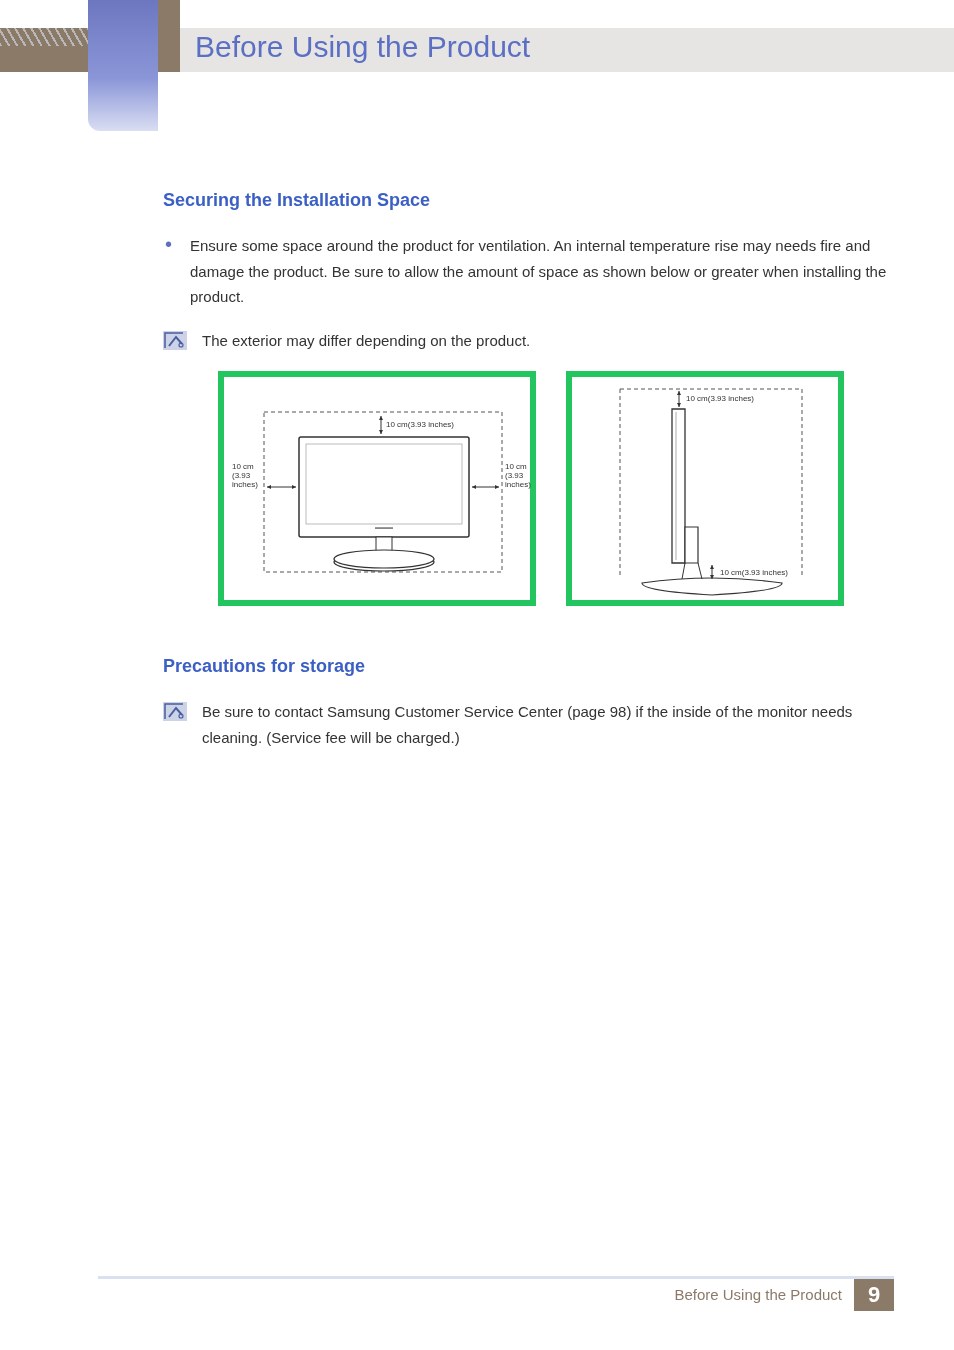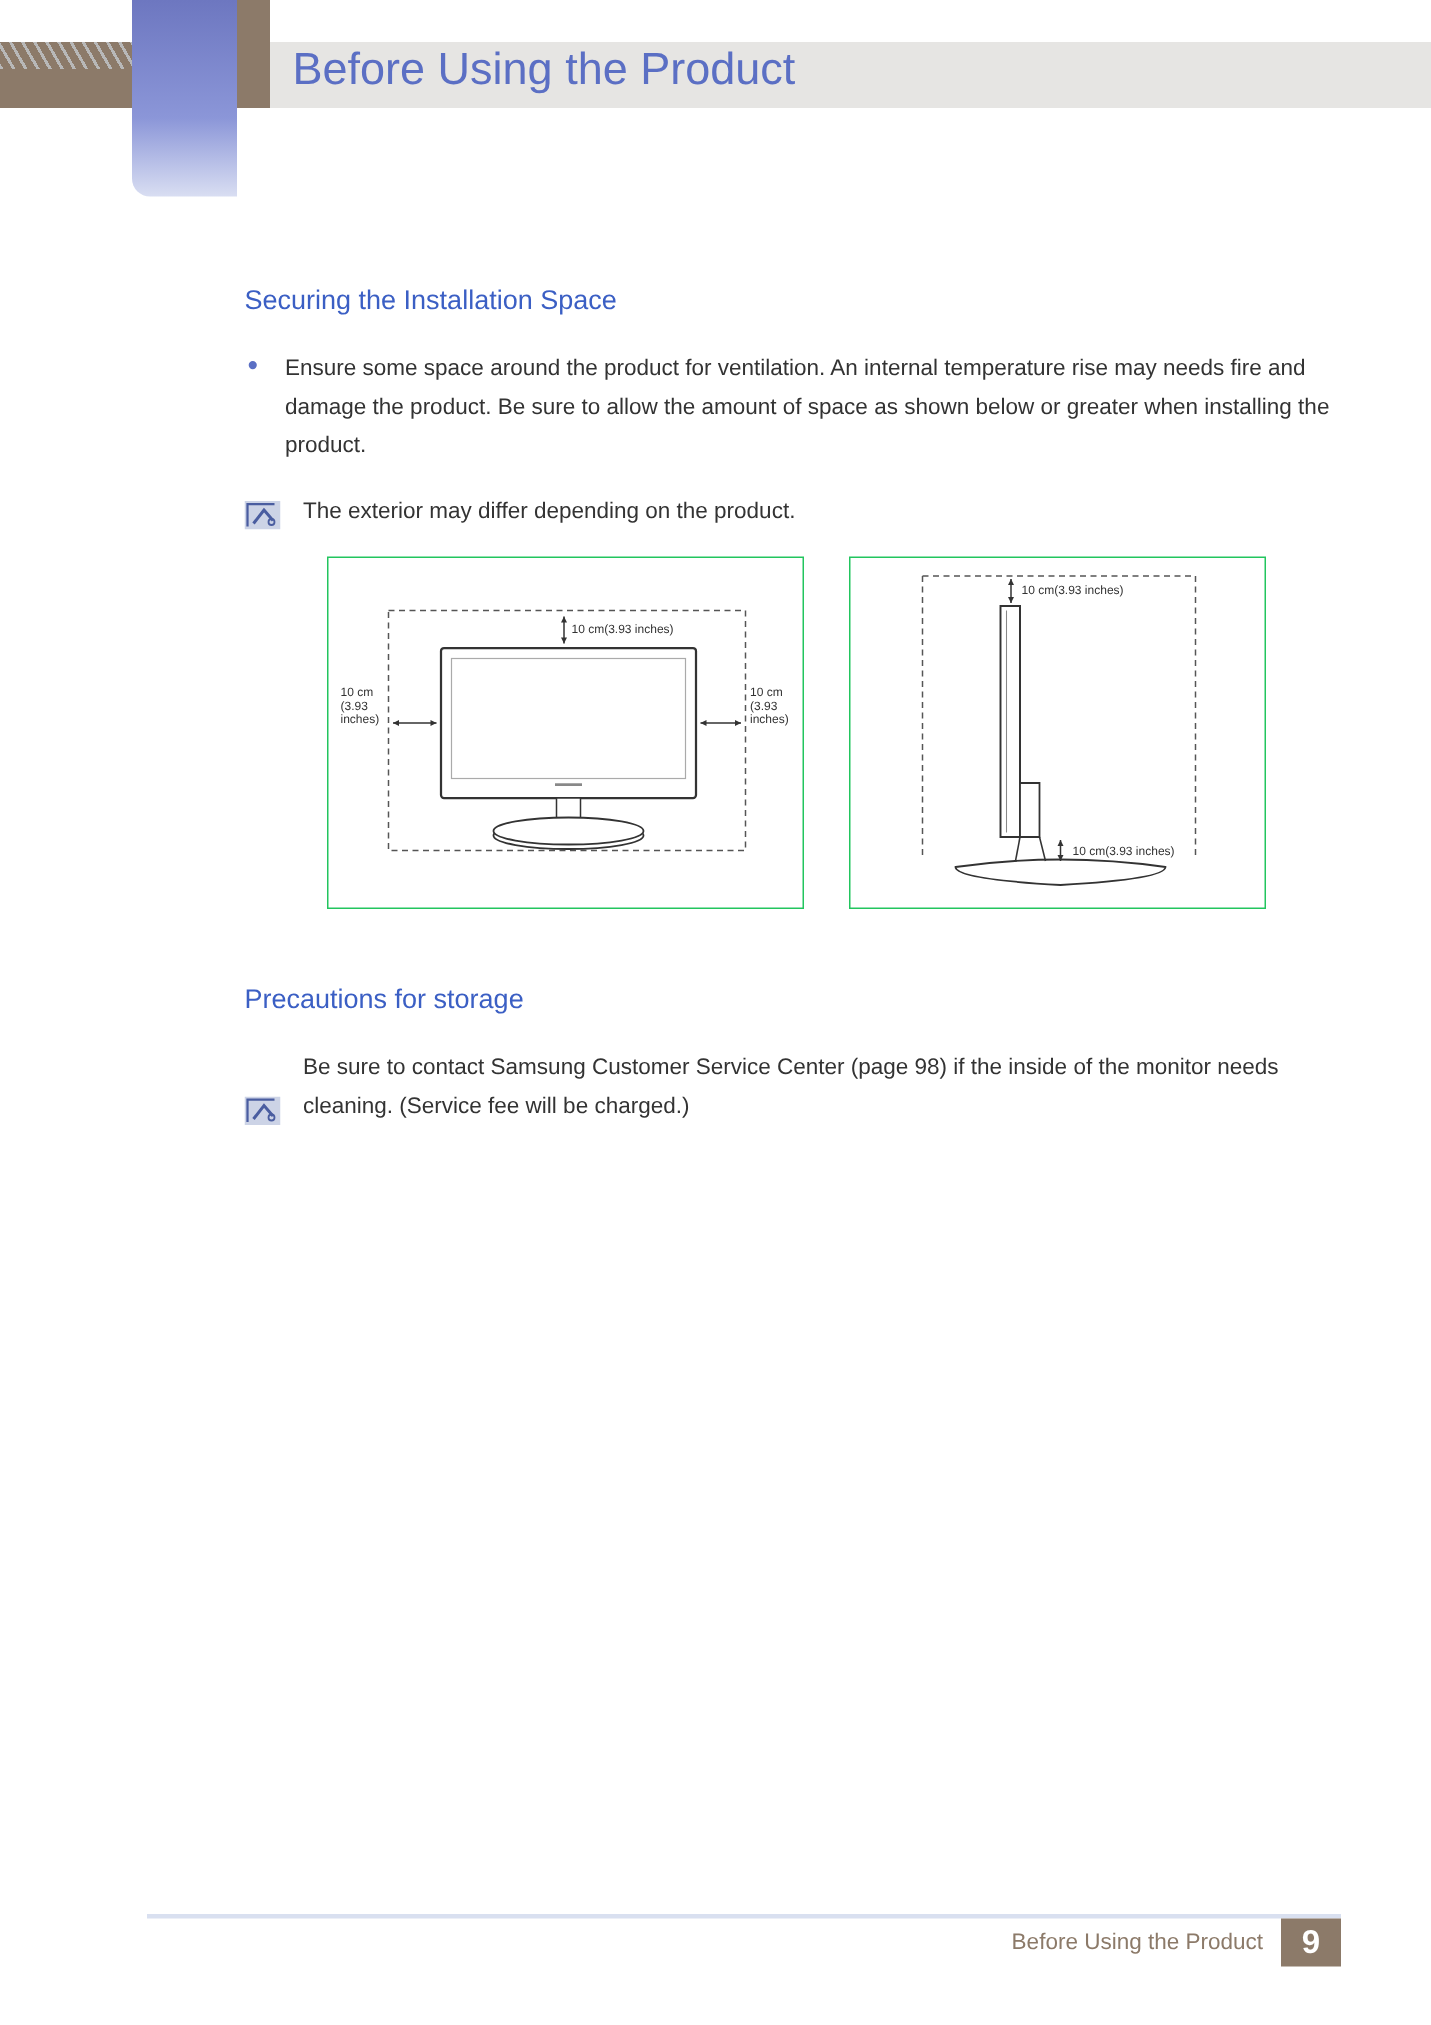--- a/index.html
+++ b/index.html
@@ -68,61 +68,61 @@
   }
   .content {
     position: absolute;
     top: 190px;
     left: 163px;
     right: 60px;
   }
   .h2 {
     color: #3b5fc4;
     font-size: 18px;
-    font-weight: 400;
+    font-weight: 700;
     margin-bottom: 22px;
   }
   .bullet-row {
     display: flex;
     align-items: flex-start;
     margin-bottom: 18px;
     font-size: 15px;
     line-height: 1.7;
     color: #333;
   }
   .bullet-dot {
     color: #5b6fc4;
     font-size: 20px;
     line-height: 1.1;
     margin-right: 18px;
     margin-left: 2px;
   }
   .note-row {
     display: flex;
-    align-items: flex-end;
+    align-items: flex-start;
     margin-bottom: 18px;
     font-size: 15px;
     line-height: 1.7;
     color: #333;
   }
   .note-icon {
     width: 24px;
     height: 19px;
     margin-right: 15px;
     margin-top: 3px;
     flex-shrink: 0;
   }
   .diagram-wrap {
     display: flex;
     gap: 30px;
     margin-left: 55px;
     margin-bottom: 50px;
   }
   .diagram-box {
-    border: 1px solid #22c55e;
+    border: 6px solid #22c55e;
     background: #fff;
   }
   .d1 { width: 318px; height: 235px; }
   .d2 { width: 278px; height: 235px; }
   .footer {
     position: absolute;
     bottom: 40px;
     left: 98px;
     right: 60px;
     height: 34px;

